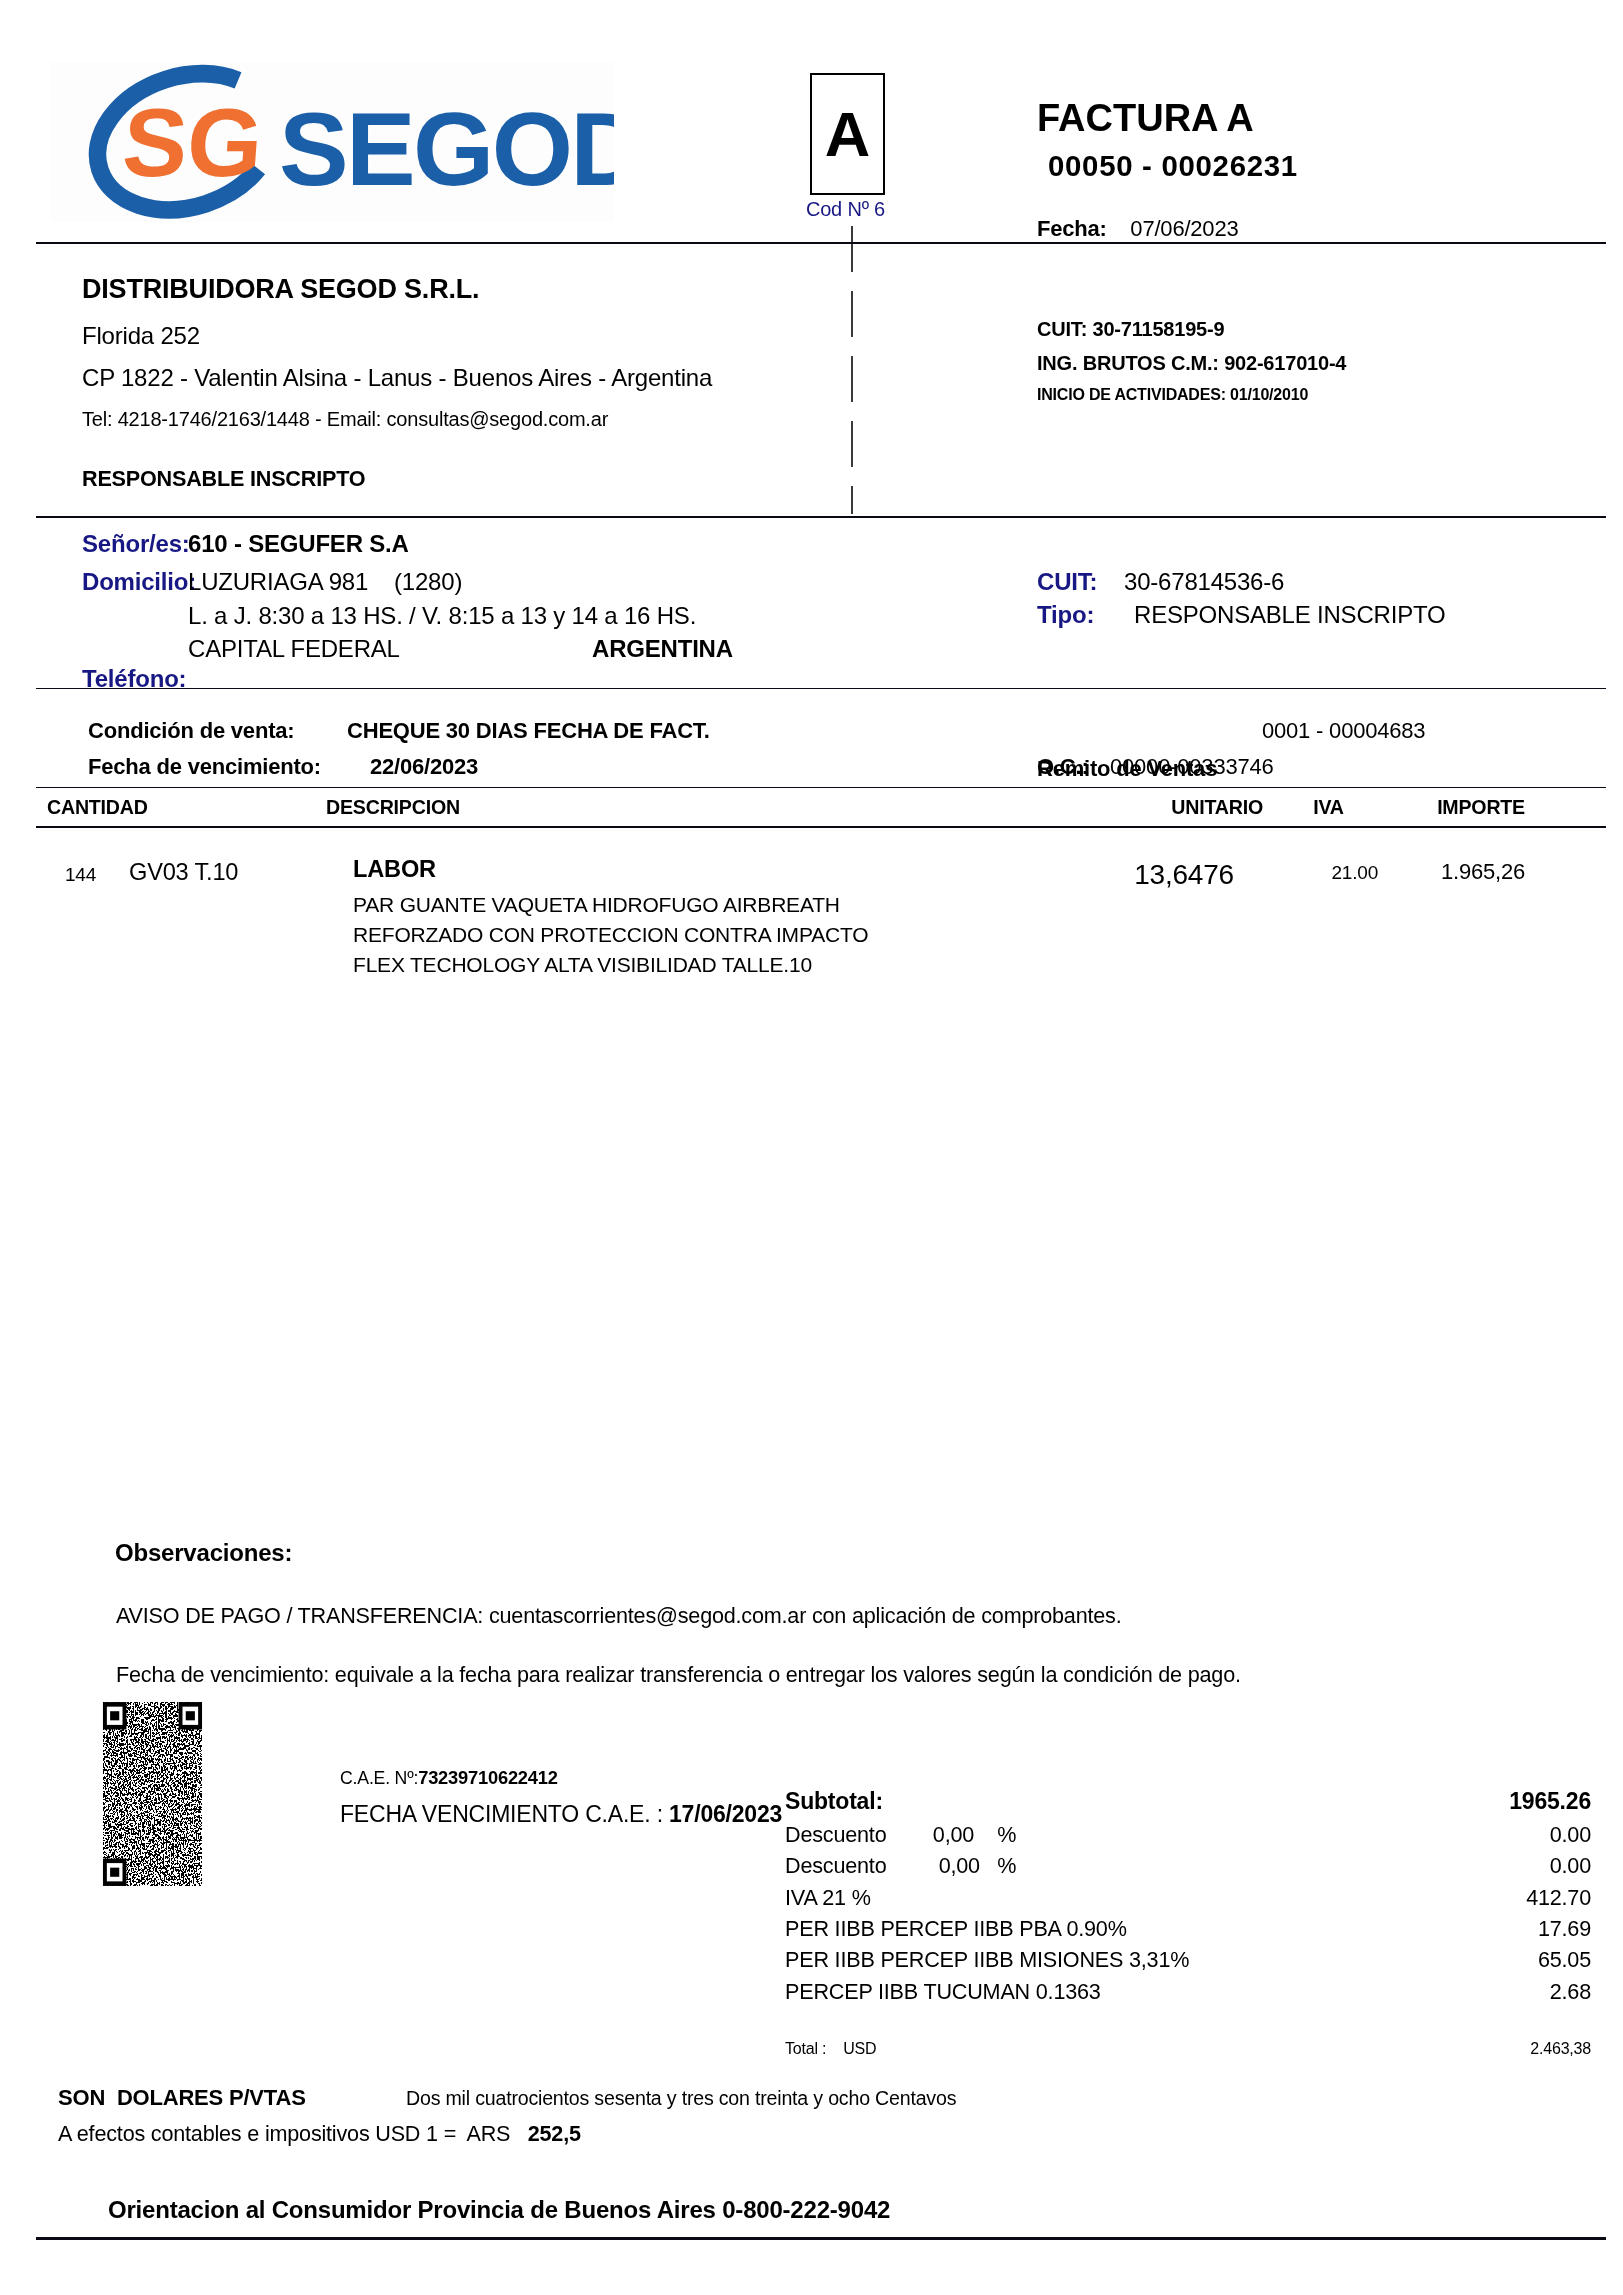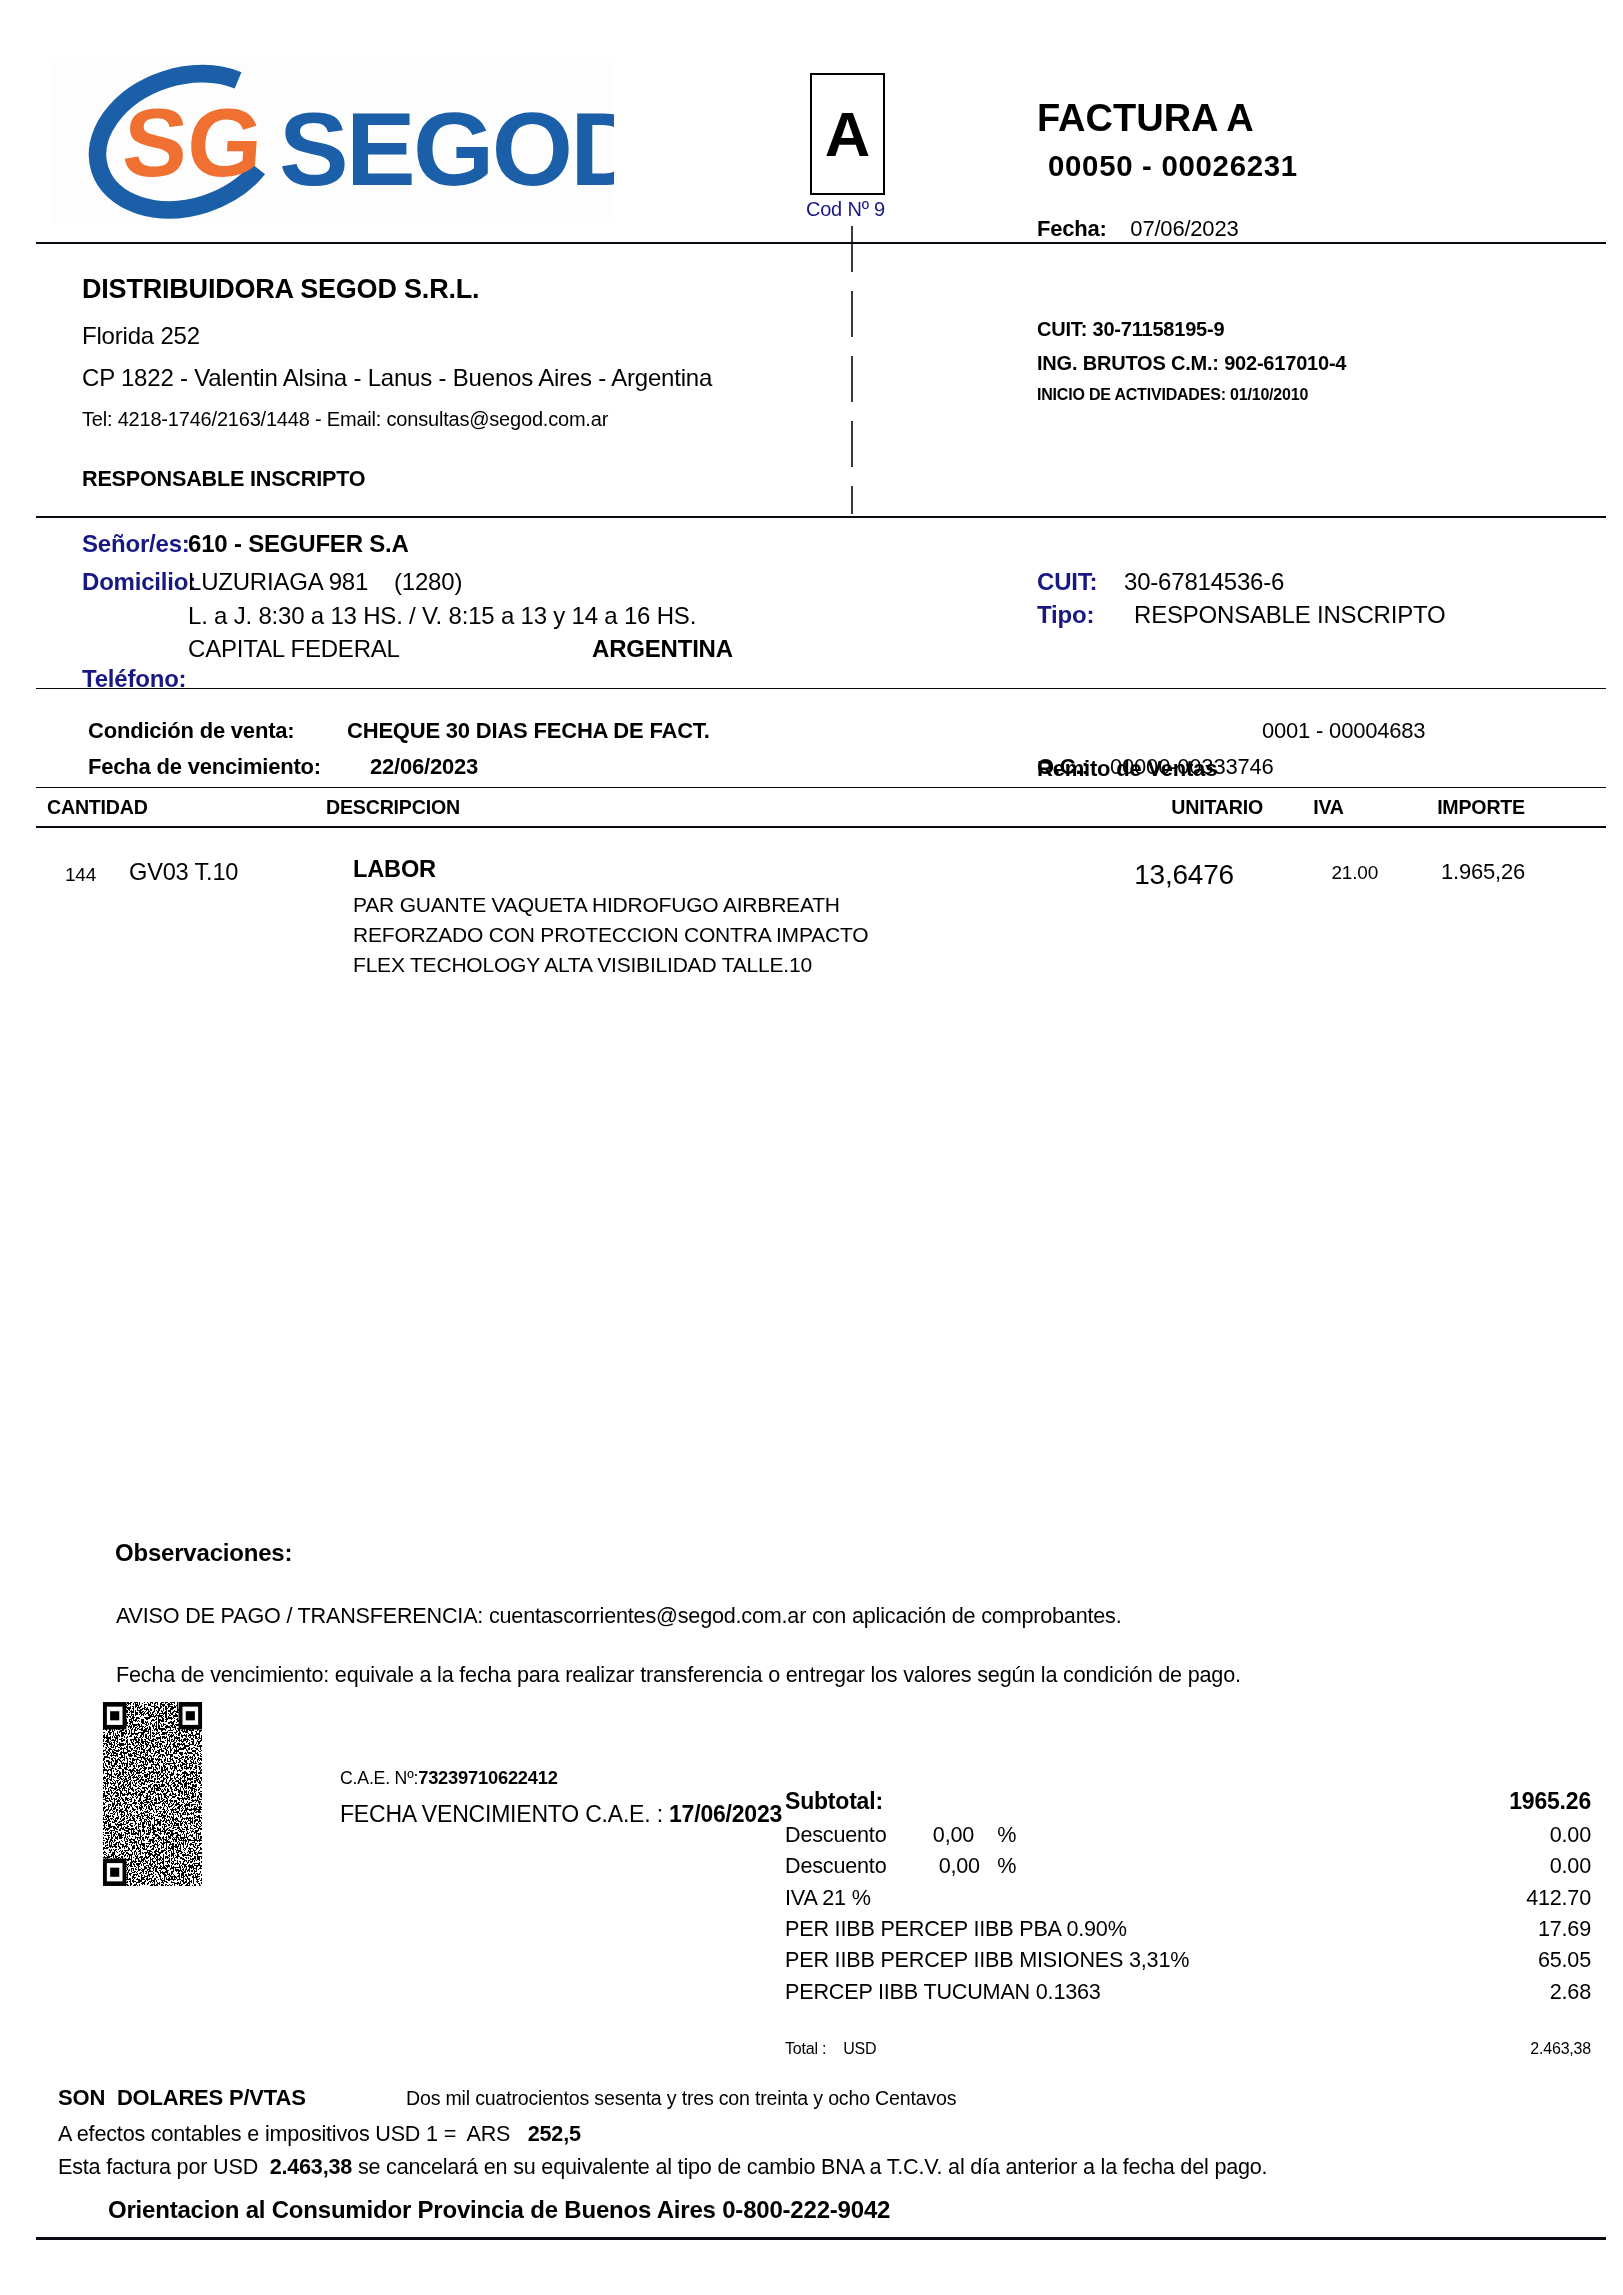--- a/index.html
+++ b/index.html
@@ -120,21 +120,21 @@
     <svg width="563" height="160" viewBox="0 0 860 245">
       <ellipse cx="205" cy="122" rx="138" ry="100" fill="none" stroke="#1b5fa8" stroke-width="27" pathLength="100" stroke-dasharray="78 22" stroke-dashoffset="-12" transform="rotate(-18 205 122)"></ellipse>
       <text x="118" y="175" font-family="'Liberation Sans',sans-serif" font-size="148" font-weight="bold" fill="#ef7030" transform="skewX(-4)">SG</text>
       <text x="348" y="188" font-family="'Liberation Sans',sans-serif" font-size="160" font-weight="bold" fill="#1b5fa8" letter-spacing="-4">SEGOD</text>
     </svg>
   </div>
 
   <div class="abs letter-box">
     <span>A</span>
   </div>
-  <div class="abs cod navy">Cod Nº 9</div>
+  <div class="abs cod navy">Cod Nº 6</div>
   <div class="abs vdash"></div>
 
   <div class="abs factura">FACTURA A</div>
   <div class="abs invnum">00050 - 00026231</div>
   <div class="abs fecha">
     <span class="b">Fecha:</span>
     <span style="display:inline-block;width:11.8px;"></span>
     <span>07/06/2023</span>
   </div>
 
@@ -259,22 +259,19 @@
   <div class="tlab ytot">Total :    USD</div>
   <div class="tval ytot">2.463,38</div>
 
   <div class="abs w-lab pre">SON  DOLARES P/VTAS</div>
   <div class="abs w-txt">Dos mil cuatrocientos sesenta y tres con treinta y ocho Centavos</div>
 
   <div class="abs fx">
     <span class="pre">A efectos contables e impositivos USD 1 =  ARS   </span><span class="b">252,5</span>
   </div>
 
-  <div class="abs canc">
-    <span class="pre">Esta factura por USD  </span><span class="b">2.463,38</span><span> se cancelará en su equivalente al tipo de cambio BNA  a T.C.V. al día anterior a la fecha del pago.</span>
-  </div>
 
   <div class="abs orient">Orientacion al Consumidor Provincia de Buenos Aires 0-800-222-9042</div>
 
   <div class="hr" style="top:2237px;height:2.6px;"></div>
 
 </div>
 
 
 </body></html>

